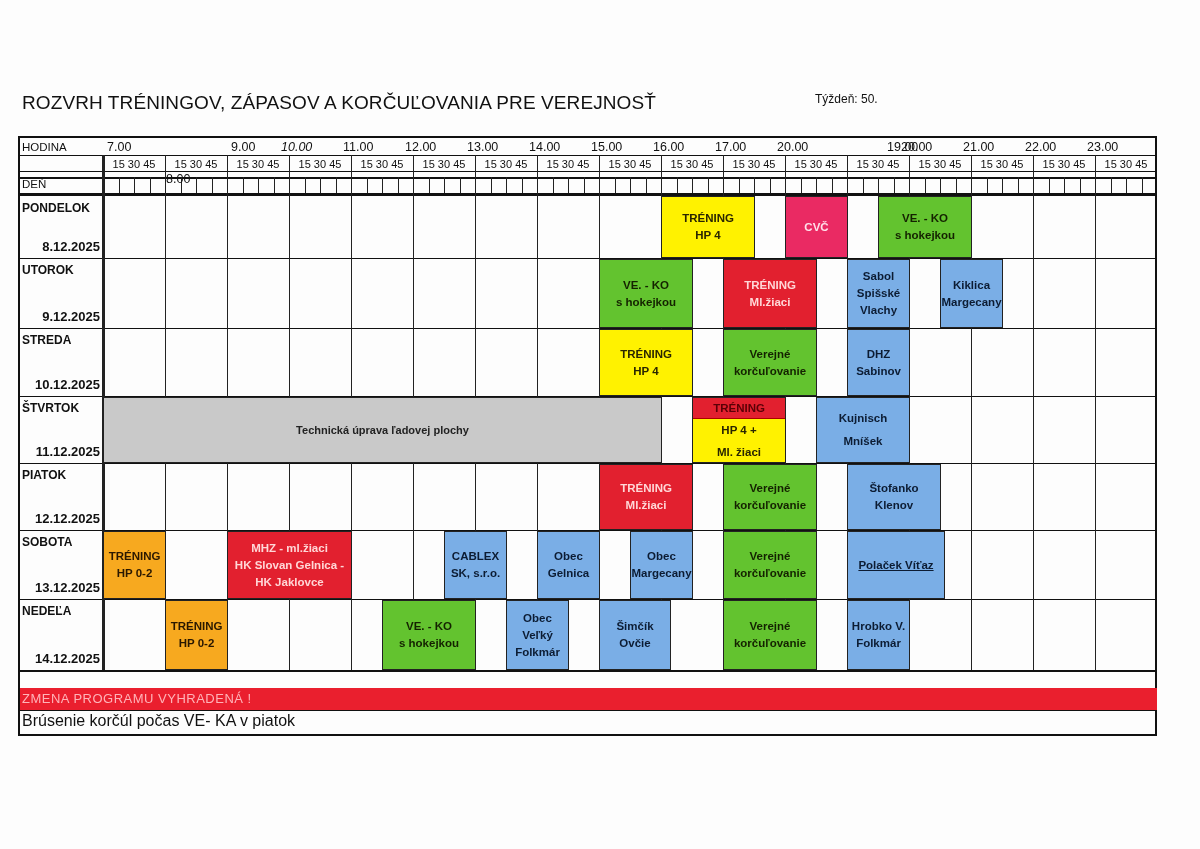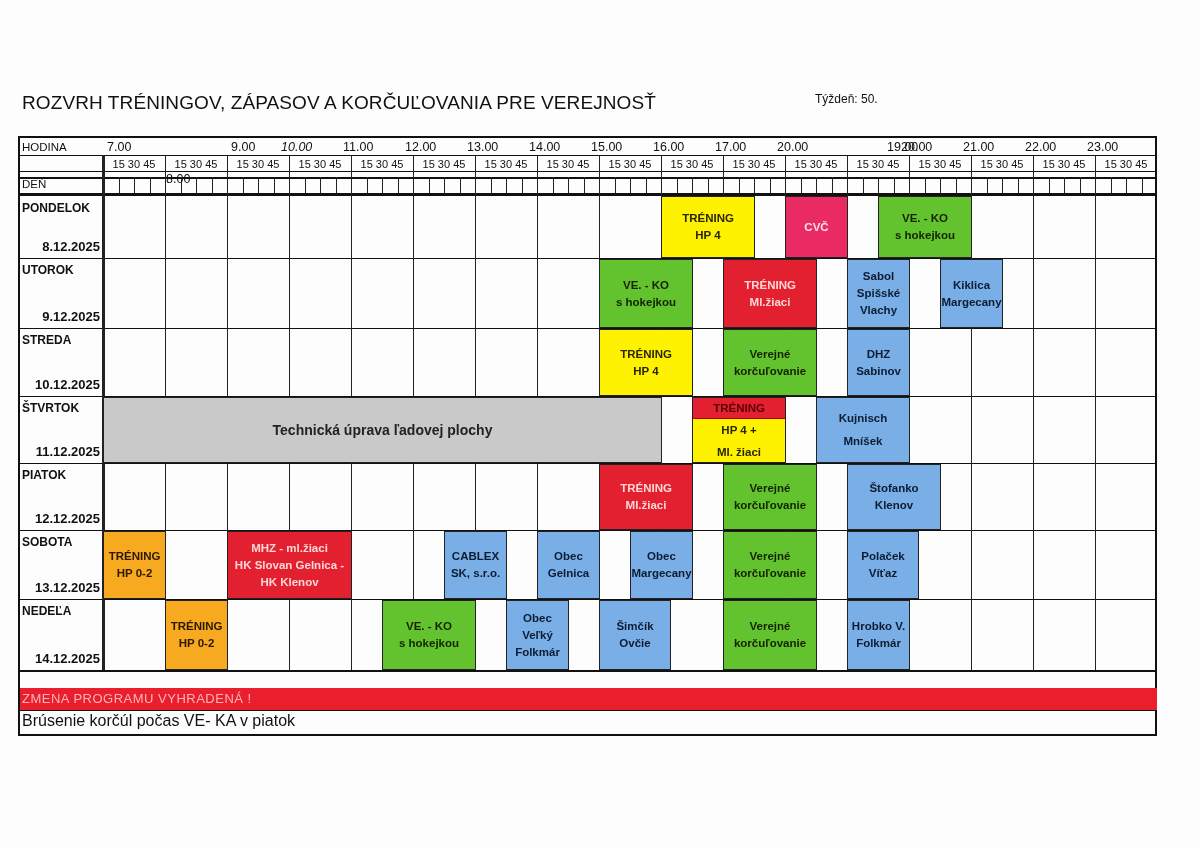--- a/index.html
+++ b/index.html
@@ -14,21 +14,21 @@
   .sublbl{position:absolute;font-size:11px;top:158px;text-align:center;}
   .daylbl{position:absolute;left:22px;font-size:12px;font-weight:bold;}
   .datelbl{position:absolute;font-size:13px;font-weight:bold;width:78px;left:22px;text-align:right;}
   .ev{position:absolute;box-sizing:border-box;border:1px solid #222;display:flex;align-items:center;justify-content:center;text-align:center;font-weight:bold;font-size:11.5px;line-height:17px;flex-direction:column;}
   .green{background:#63c32f;color:#142200;}
   .yellow{background:#fff200;color:#2a2600;}
   .red{background:#e2202f;color:#ffd7d7;}
   .pink{background:#ea2a63;color:#ffe0ea;}
   .blue{background:#7aaee6;color:#0c1c33;}
   .orange{background:#f7a91f;color:#2a1800;}
-  .gray{background:#c9c9c9;color:#222;font-size:14px;justify-content:center;}
+  .gray{background:#c9c9c9;color:#222;font-size:11px;justify-content:center;}
   .redbar{position:absolute;left:20px;top:688px;width:1137px;height:22px;background:#ea1f2e;color:#ffb3b8;font-size:13px;line-height:22px;padding-left:2px;box-sizing:border-box;letter-spacing:0.5px;}
   .note{position:absolute;left:22px;top:712px;font-size:16px;}
 </style>
 </head>
 <body>
 
 <div class="title">ROZVRH TRÉNINGOV, ZÁPASOV A KORČUĽOVANIA PRE VEREJNOSŤ</div>
 <div class="week">Týždeň: 50.</div>
 
 <div class="frame"></div>
@@ -252,39 +252,39 @@
       <div>Štofanko</div>
       <div>Klenov</div>
     </div>
     <div class="ev orange" style="left: 103px; top: 531px; width: 63px; height: 68px;">
       <div>TRÉNING</div>
       <div>HP 0-2</div>
     </div>
     <div class="ev red" style="left: 227px; top: 531px; width: 125px; height: 68px;">
       <div>MHZ - ml.žiaci</div>
       <div>HK Slovan Gelnica -</div>
-      <div>HK Klenov</div>
+      <div>HK Jaklovce</div>
     </div>
     <div class="ev blue" style="left: 444px; top: 531px; width: 63px; height: 68px;">
       <div>CABLEX</div>
       <div>SK, s.r.o.</div>
     </div>
     <div class="ev blue" style="left: 537px; top: 531px; width: 63px; height: 68px;">
       <div>Obec</div>
       <div>Gelnica</div>
     </div>
     <div class="ev blue" style="left: 630px; top: 531px; width: 63px; height: 68px;">
       <div>Obec</div>
       <div>Margecany</div>
     </div>
     <div class="ev green" style="left: 723px; top: 531px; width: 94px; height: 68px;">
       <div>Verejné</div>
       <div>korčuľovanie</div>
     </div>
-    <div class="ev blue" style="left: 847px; top: 531px; width: 72px; height: 68px;">
+    <div class="ev blue" style="left: 847px; top: 531px; width: 98px; height: 68px; text-decoration: underline;">
       <div>Polaček Víťaz</div>
     </div>
     <div class="ev orange" style="left: 165px; top: 600px; width: 63px; height: 70px;">
       <div>TRÉNING</div>
       <div>HP 0-2</div>
     </div>
     <div class="ev green" style="left: 382px; top: 600px; width: 94px; height: 70px;">
       <div>VE. - KO</div>
       <div>s hokejkou</div>
     </div>

